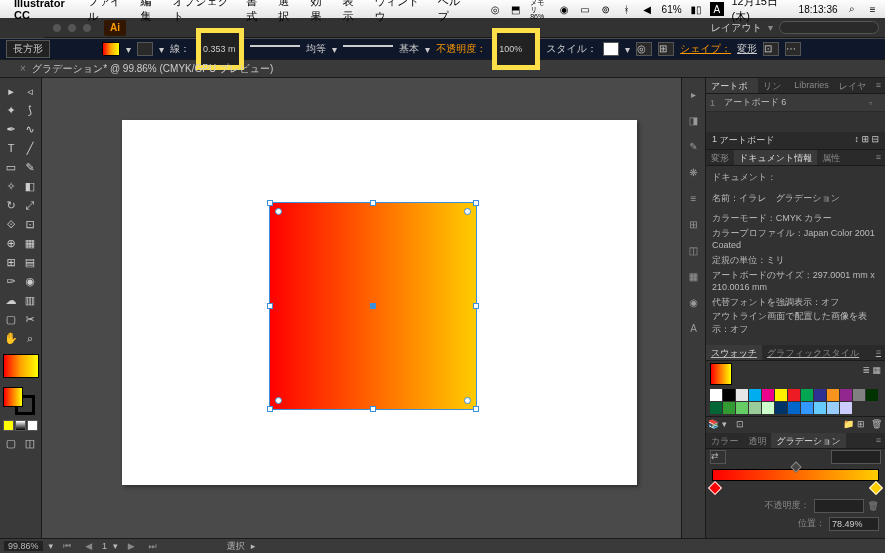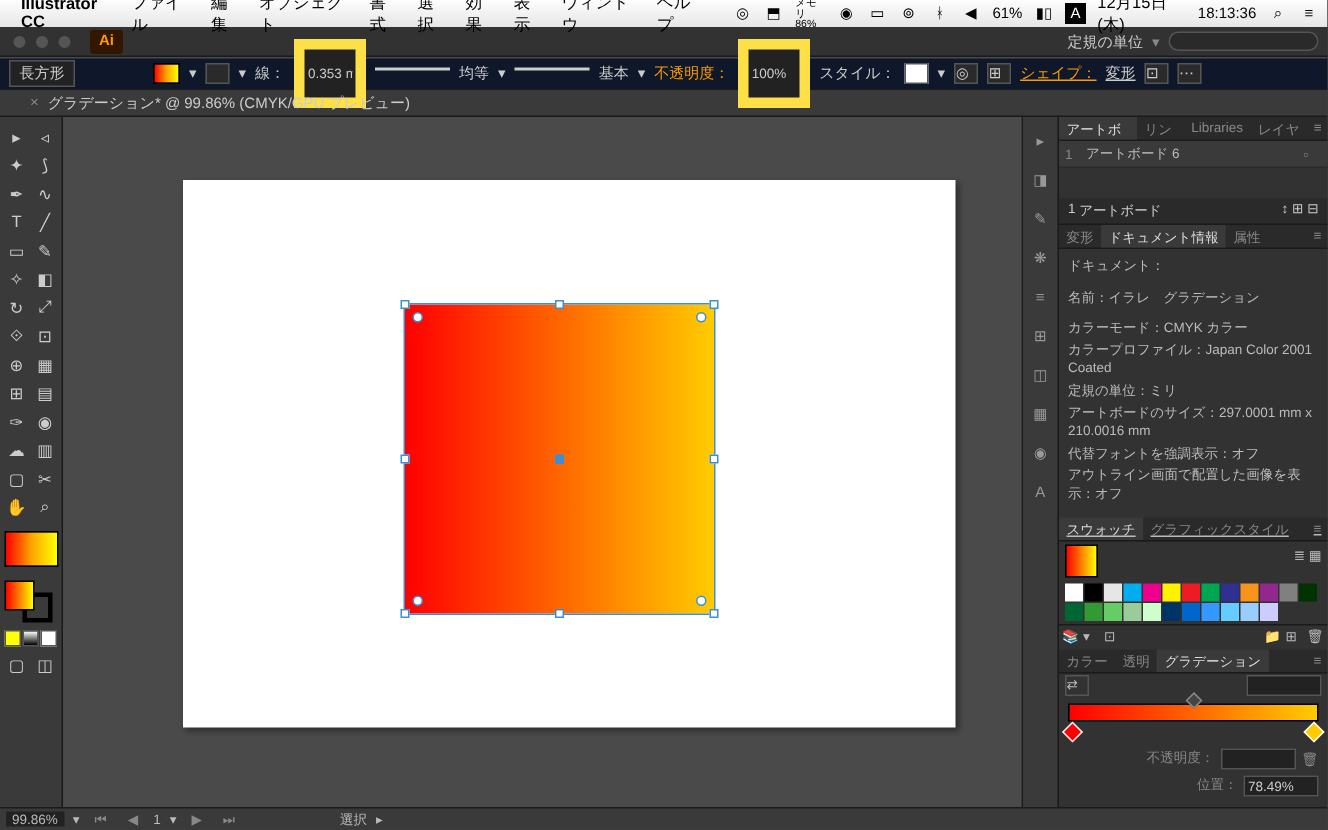--- a/index.html
+++ b/index.html
@@ -9,34 +9,34 @@
 .menubar { height: 18px; background: linear-gradient(#fdfdfd,#e6e6e6); display: flex; align-items: center; padding: 0 6px; color: #000; font-size: 11px; }
 .menubar .apple { font-size: 12px; margin-right: 8px; }
 .menubar .app { font-weight: bold; margin-right: 10px; }
 .menubar .m { margin-right: 12px; }
 .menubar .spacer { flex: 1; }
 .menubar .r { margin-left: 8px; font-size: 10px; }
 .menubar .icon { width: 14px; height: 14px; display: inline-flex; align-items: center; justify-content: center; }
 .menubar .date { margin-left: 8px; }
 
 
-.appbar { height: 20px; background: #323232; display: flex; align-items: center; border-bottom: 1px solid #1a1a1a; }
+.appbar { height: 20px; background: #323232; display: flex; align-items: center; border-bottom: 1px solid #1a1a1a; margin-left: 44px; }
 .appbar .traffic { display:flex; gap:5px; padding:0 8px; }
 .appbar .traffic span { width:10px;height:10px;border-radius:50%;background:#555;border:1px solid #333; }
 .appbar .ai { width:22px; height:16px; background:#321600; color:#ff9a00; font-weight:bold; font-size:10px; display:flex;align-items:center;justify-content:center; border-radius:2px; margin-left:4px;}
 .appbar .right { margin-left:auto; display:flex; align-items:center; gap:6px; padding-right:6px; }
 .appbar .layout { font-size:10px; color:#ccc; }
 .appbar .search { width:100px; height:13px; background:#2a2a2a; border:1px solid #555; border-radius:7px; }
 
 
 .ctrl { height: 22px; background: #0f172a; border-top:1px solid #4a4a4a; border-bottom:1px solid #1a1a1a; display:flex; align-items:center; padding:0 6px; gap:6px; font-size:10px; color:#ccc; }
 .ctrl .lbox { background:#222; padding:1px 6px; border:1px solid #555; }
 .ctrl .swatch { width:18px;height:14px; background:linear-gradient(90deg,red,orange,yellow); border:1px solid #000; }
 .ctrl .noicon { width:16px;height:14px;border:1px solid #555;background:#2a2a2a;position:relative; }
-.ctrl .input { width:48px;height:14px;background:#222;border:7px solid #fde047;color:#ccc;font-size:9px;padding:16px 2px; }
+.ctrl .input { width:48px;height:14px;background:#222;border:5px solid #fde047;color:#ccc;font-size:9px;padding:16px 2px; }
 .ctrl .stroke { width:50px;height:8px;border-top:2px solid #ccc; display:inline-block;}
 .ctrl .orange { color:#ff9a00; }
 .ctrl .underline { text-decoration:underline; }
 .ctrl .btn { width:16px;height:14px;border:1px solid #555;background:#2a2a2a; }
 
 
 .tabbar { height: 18px; background: #3a3a3a; border-bottom:1px solid #1a1a1a; display:flex; align-items:center; padding-left:20px; font-size:10px; }
 .tabbar .x { color:#888; margin-right:6px; }
 .tabbar .tab { color:#ccc; }
 
@@ -146,21 +146,21 @@
 </div>
 
 <div class="appbar">
   <div class="traffic">
       <span></span>
       <span></span>
       <span></span>
     </div>
   <div class="ai">Ai</div>
   <div class="right">
-    <span class="layout">定規の単位</span>
+    <span class="layout">レイアウト</span>
     <span style="color:#888;">▾</span>
     <div class="search"></div>
   </div>
 </div>
 
 <div class="ctrl">
   <span class="lbox">長方形</span>
   <span style="width:40px"></span>
   <span class="swatch"></span>
   <span>▾</span>

